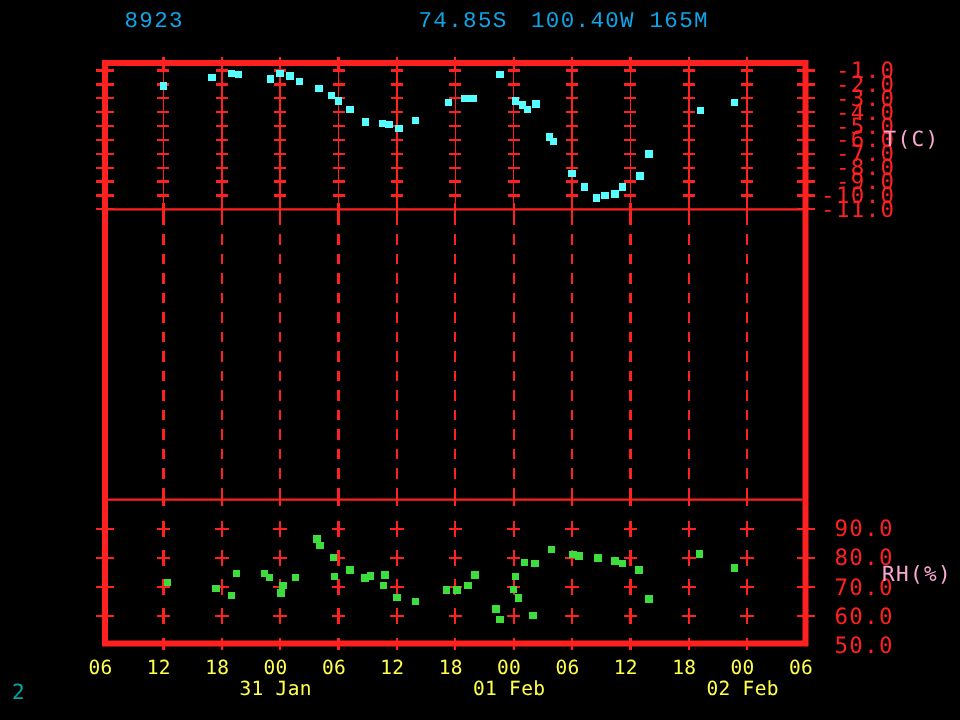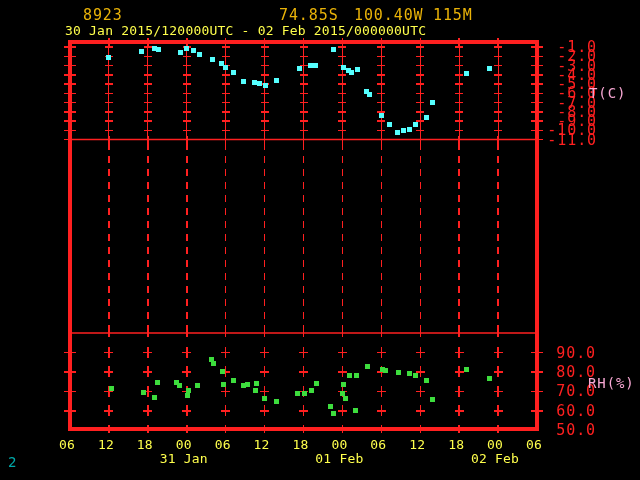--- a/index.html
+++ b/index.html
@@ -2,34 +2,33 @@
 <html><head>
 <meta charset="utf-8">
 <style>
   html,body{margin:0;padding:0;background:#000;}
   #screen{
     position:relative;width:640px;height:480px;background:#000;overflow:hidden;
     font-family:"DejaVu Sans Mono","Liberation Mono",monospace;
   }
   .txt{position:absolute;white-space:pre;line-height:14px;}
   .yellow{color:#ffff4c;font-size:13px;letter-spacing:0.2px;}
-  .yellow-wide{color:#eab308;font-size:15px;letter-spacing:0.9px;}
+  .yellow-wide{color:#0ea5e9;font-size:15px;letter-spacing:0.9px;font-family:Liberation Mono, monospace;}
   .red-wide{color:#f9a8d4;font-size:14px;letter-spacing:0.9px;}
   .teal{color:#00a8a8;font-size:14px;}
   svg{position:absolute;left:0;top:0;}
 </style>
 </head>
 <body>
 
 <div id="screen">
   <div class="txt yellow-wide" style="left:83px;top:8px;">8923</div>
   <div class="txt yellow-wide" style="left:279px;top:8px;">74.85S</div>
   <div class="txt yellow-wide" style="left:354px;top:8px;">100.40W</div>
-  <div class="txt yellow-wide" style="left:433px;top:8px;">115M</div>
-  <div class="txt yellow" style="left:65px;top:24px;">30 Jan 2015/120000UTC - 02 Feb 2015/000000UTC</div>
+  <div class="txt yellow-wide" style="left:433px;top:8px;">165M</div>
 
   <svg id="plot" width="640" height="480" viewBox="0 0 640 480">
       <g>
         <rect x="70" y="42" width="467" height="387" fill="none" stroke="#ff2020" stroke-width="4"></rect>
         <line x1="72" y1="139.5" x2="535" y2="139.5" stroke="#ff2020" stroke-width="1.5"></line>
         <line x1="72" y1="333" x2="535" y2="333" stroke="#ff2020" stroke-width="1.5"></line>
       </g>
       <g shape-rendering="crispEdges">
         <line x1="108.91666666666666" y1="44" x2="108.91666666666666" y2="139.5" stroke="#ff2020" stroke-width="1"></line>
         <line x1="104.91666666666666" y1="47" x2="112.91666666666666" y2="47" stroke="#ff2020" stroke-width="1.5"></line>

